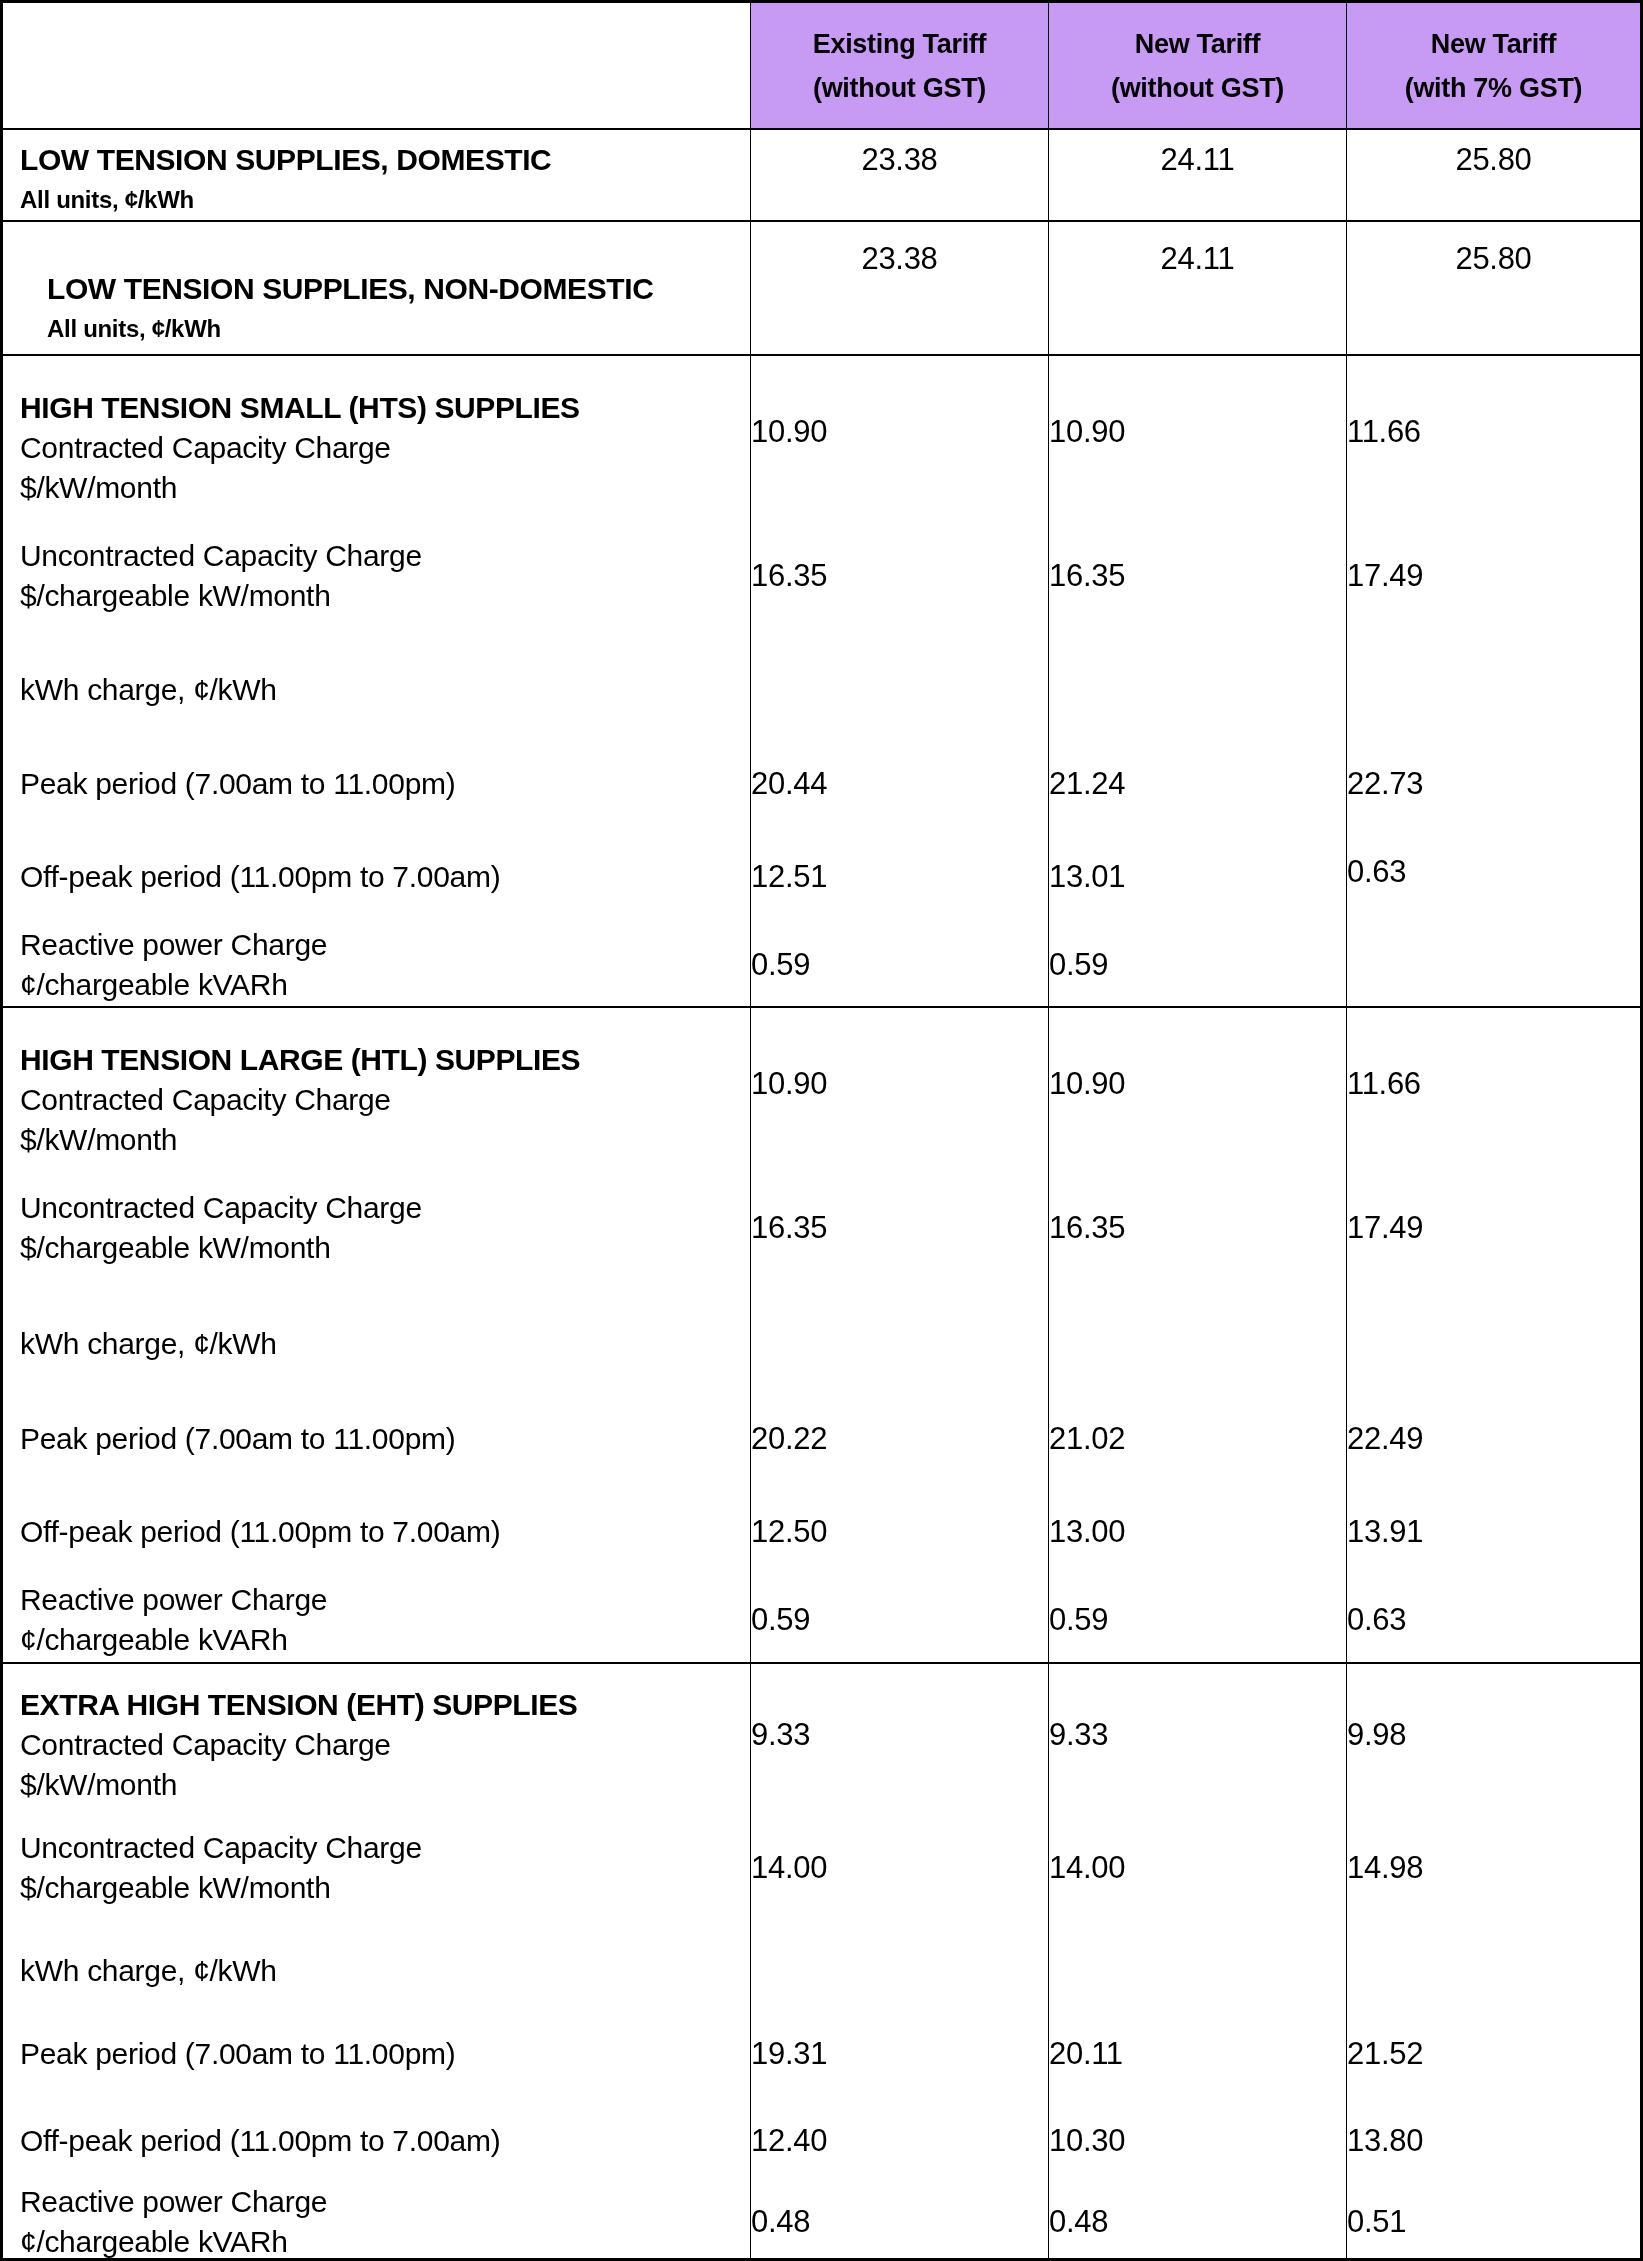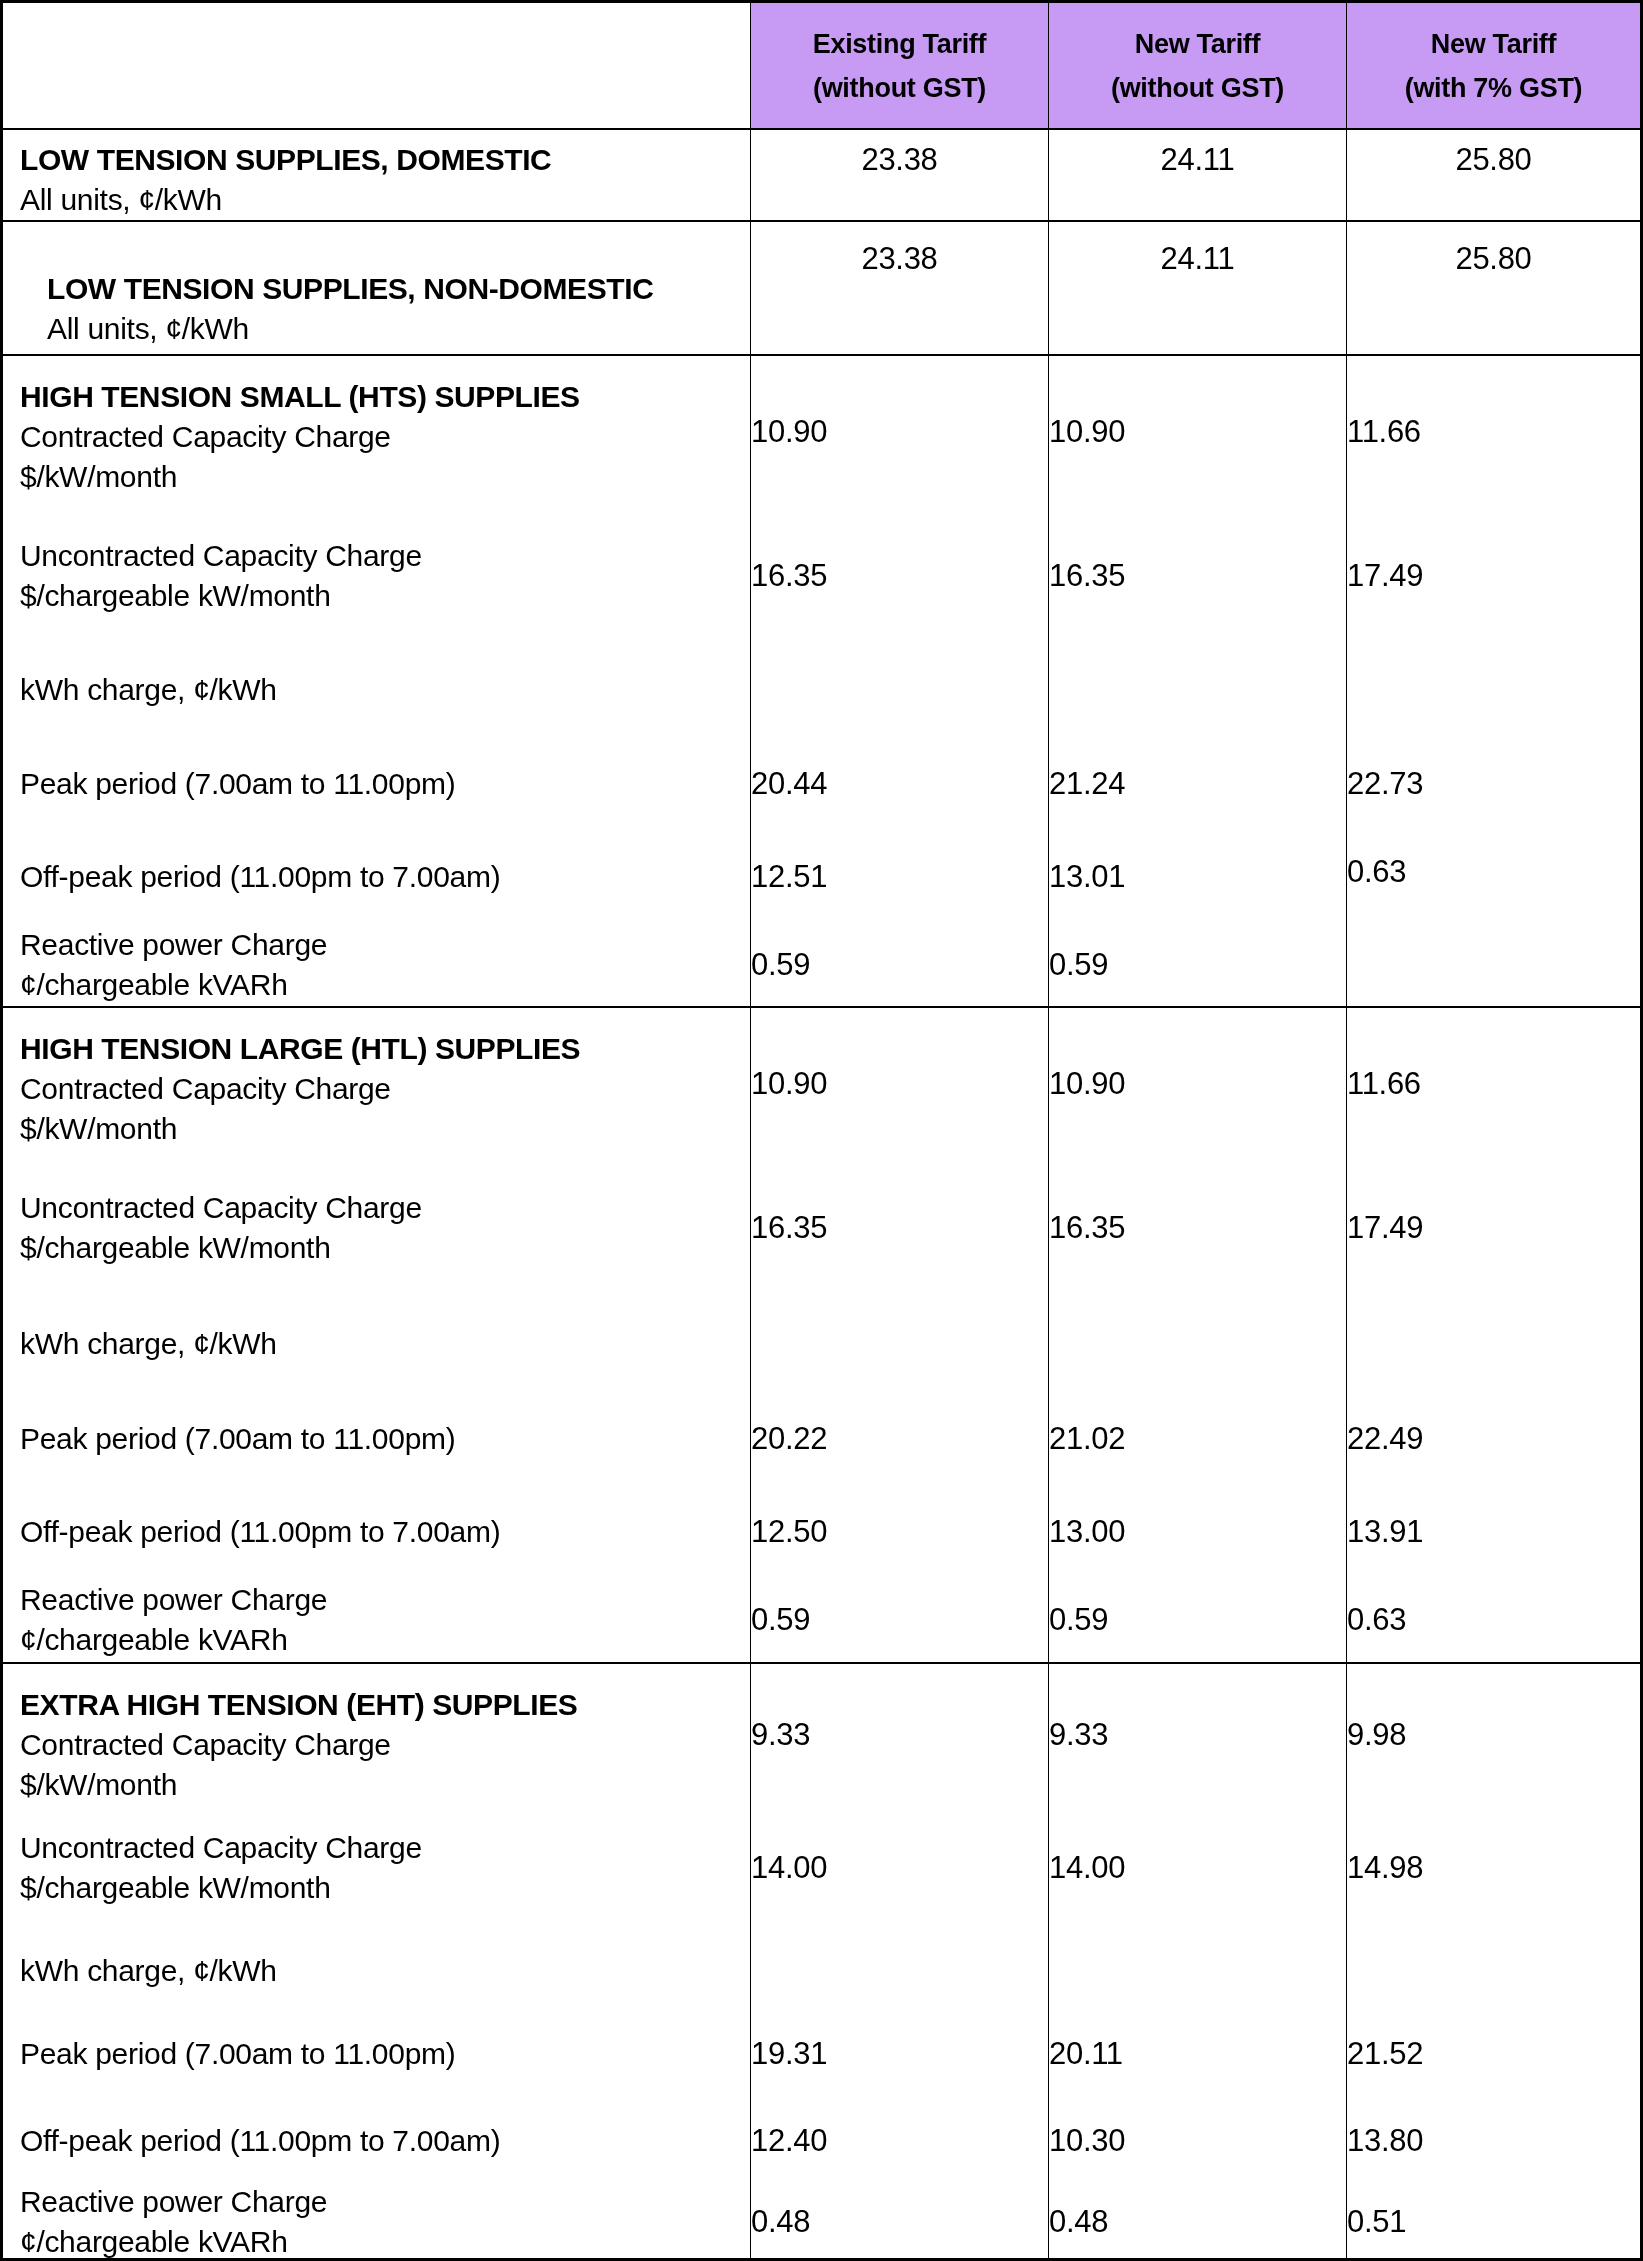--- a/index.html
+++ b/index.html
@@ -26,28 +26,28 @@
   .hblank{background:#fff;}
   
   .sr0{height:92px;}
   .sr1{height:134px;}
   .label-cell{padding-left:17px;padding-right:11.8px;}
   .sr0 .label-cell{padding-top:10px;}
   .sr1 .label-cell{padding-top:47px;padding-left:44px;}
   .sr0 .vcell{padding-top:11.8px;}
   .sr1 .vcell{padding-top:18.5px;}
   .title{font-weight:bold;font-size:30px;line-height:40px;letter-spacing:-0.4px;}
-  .sub{font-size:30px;line-height:40px;}
+  .sub{font-size:24px;line-height:40px;font-weight:bold;}
   .vcell{text-align:center;font-size:31px;}
   
   .slot{display:flex;flex-direction:column;justify-content:center;}
   .slot.valslot{align-items:flex-start;}
   .slot .line{font-size:30px;line-height:40px;}
   .slot .line.b{font-weight:bold;letter-spacing:-0.4px;}
-  .labelstack .r0{justify-content:flex-start;padding-top:21px;}
+  .labelstack .r0{justify-content:flex-end;padding-top:21px;}
   .val{font-size:31px;}
   .s0 .r0,.s1 .r0{height:152px;} .s2 .r0{height:141px;}
   .s0 .r1,.s1 .r1{height:135px;} .s2 .r1{height:125px;}
   .s0 .r2{height:94px;} .s1 .r2{height:97px;} .s2 .r2{height:81px;}
   .s0 .r3,.s1 .r3{height:93px;} .s2 .r3{height:86px;}
   .s0 .r4,.s1 .r4{height:93px;} .s2 .r4{height:87px;}
   .s0 .r5{height:83px;} .s1 .r5{height:84px;} .s2 .r5{height:76px;}
 </style>
 </head>
 <body>

